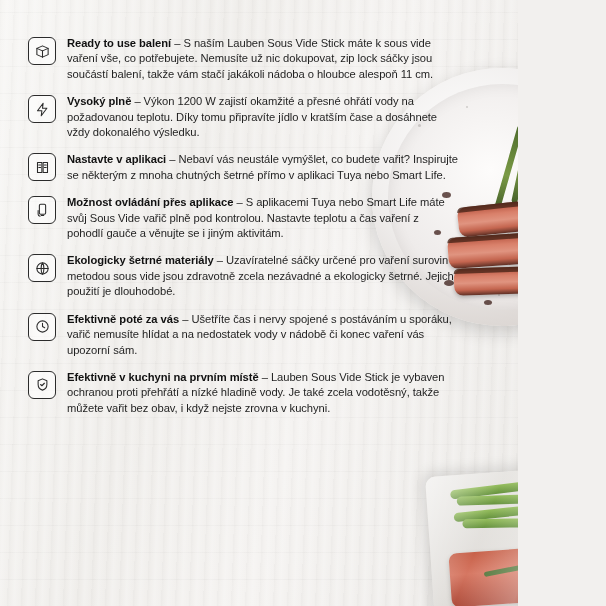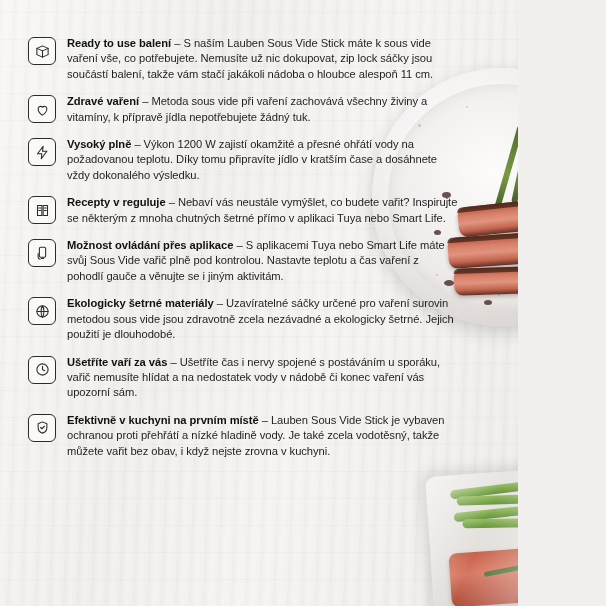--- a/index.html
+++ b/index.html
@@ -247,30 +247,20 @@
           <path d="M3 7l9-4 9 4v10l-9 4-9-4z"></path>
             <path d="M3 7l9 4 9-4"></path>
             <path d="M12 11v10"></path>
         </svg>
       </span>
       <div class="f-text">
         <span class="f-title">Ready to use balení</span><span class="f-body"> – S naším Lauben Sous Vide Stick máte k sous vide vaření vše, co potřebujete. Nemusíte už nic dokupovat, zip lock sáčky jsou součástí balení, takže vám stačí jakákoli nádoba o hloubce alespoň 11 cm.</span>
       </div>
     </div>
 
-    <div class="feature">
-      <span class="f-icon">
-        <svg width="15" height="15" viewBox="0 0 24 24" fill="none" stroke="#2b2b2b" stroke-width="1.7" stroke-linecap="round" stroke-linejoin="round">
-          <path d="M12 21s-7-4.6-7-10a4 4 0 0 1 7-2.6A4 4 0 0 1 19 11c0 5.4-7 10-7 10z"></path>
-        </svg>
-      </span>
-      <div class="f-text">
-        <span class="f-title">Zdravé vaření</span><span class="f-body"> – Metoda sous vide při vaření zachovává všechny živiny a vitamíny, k přípravě jídla nepotřebujete žádný tuk.</span>
-      </div>
-    </div>
 
     <div class="feature">
       <span class="f-icon">
         <svg width="15" height="15" viewBox="0 0 24 24" fill="none" stroke="#2b2b2b" stroke-width="1.7" stroke-linecap="round" stroke-linejoin="round">
           <path d="M13 2L4 14h7l-1 8 9-12h-7l1-8z"></path>
         </svg>
       </span>
       <div class="f-text">
         <span class="f-title">Vysoký plně</span><span class="f-body"> – Výkon 1200 W zajistí okamžité a přesné ohřátí vody na požadovanou teplotu. Díky tomu připravíte jídlo v kratším čase a dosáhnete vždy dokonalého výsledku.</span>
       </div>
@@ -278,21 +268,21 @@
 
     <div class="feature">
       <span class="f-icon">
         <svg width="15" height="15" viewBox="0 0 24 24" fill="none" stroke="#2b2b2b" stroke-width="1.7" stroke-linecap="round" stroke-linejoin="round">
           <path d="M4 4h7v16H4z"></path>
             <path d="M13 4h7v16h-7z"></path>
             <path d="M6 8h3M15 8h3M6 12h3M15 12h3"></path>
         </svg>
       </span>
       <div class="f-text">
-        <span class="f-title">Recepty v reguluje</span><span class="f-body"> – Nebaví vás neustále vymýšlet, co budete vařit? Inspirujte se některým z mnoha chutných šetrné přímo v aplikaci Tuya nebo Smart Life.</span>
+        <span class="f-title">Nastavte v aplikaci</span><span class="f-body"> – Nebaví vás neustále vymýšlet, co budete vařit? Inspirujte se některým z mnoha chutných šetrné přímo v aplikaci Tuya nebo Smart Life.</span>
       </div>
     </div>
 
     <div class="feature">
       <span class="f-icon">
         <svg width="15" height="15" viewBox="0 0 24 24" fill="none" stroke="#2b2b2b" stroke-width="1.7" stroke-linecap="round" stroke-linejoin="round">
           <rect x="7" y="2" width="10" height="16" rx="2"></rect>
             <path d="M10 20h4"></path>
             <path d="M5 12v6a3 3 0 0 0 3 3"></path>
         </svg>
@@ -318,21 +308,21 @@
 
 
     <div class="feature">
       <span class="f-icon">
         <svg width="15" height="15" viewBox="0 0 24 24" fill="none" stroke="#2b2b2b" stroke-width="1.7" stroke-linecap="round" stroke-linejoin="round">
           <circle cx="12" cy="12" r="9"></circle>
             <path d="M12 7v5l3.5 2"></path>
         </svg>
       </span>
       <div class="f-text">
-        <span class="f-title">Ušetříte vaří za vás</span><span class="f-body"> – Ušetříte čas i nervy spojené s postáváním u sporáku, vařič nemusíte hlídat a na nedostatek vody v nádobě či konec vaření vás upozorní sám.</span>
+        <span class="f-title">Efektivně poté za vás</span><span class="f-body"> – Ušetříte čas i nervy spojené s postáváním u sporáku, vařič nemusíte hlídat a na nedostatek vody v nádobě či konec vaření vás upozorní sám.</span>
       </div>
     </div>
 
     <div class="feature">
       <span class="f-icon">
         <svg width="15" height="15" viewBox="0 0 24 24" fill="none" stroke="#2b2b2b" stroke-width="1.7" stroke-linecap="round" stroke-linejoin="round">
           <path d="M12 3l7 3v6c0 5-3.5 8-7 9-3.5-1-7-4-7-9V6l7-3z"></path>
             <path d="M9 12l2 2 4-4"></path>
         </svg>
       </span>

